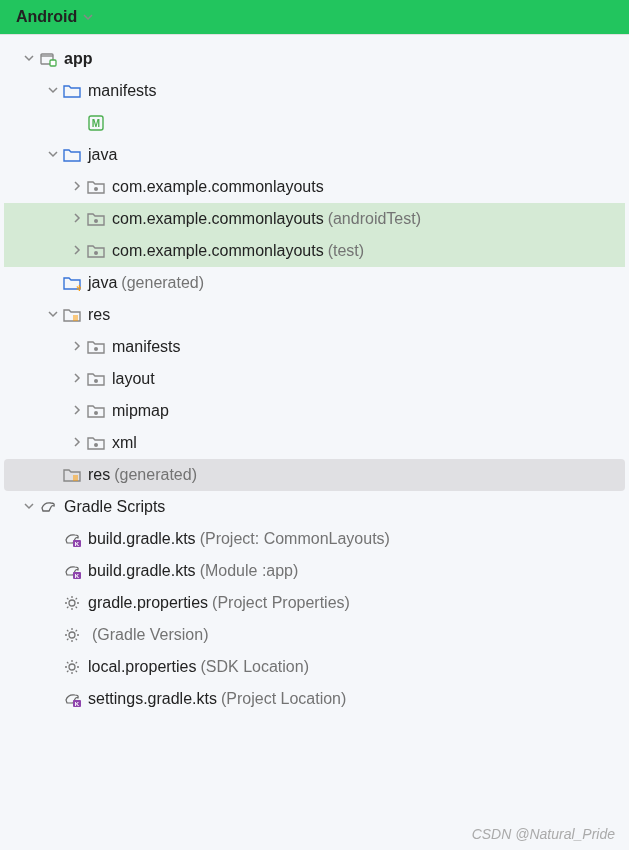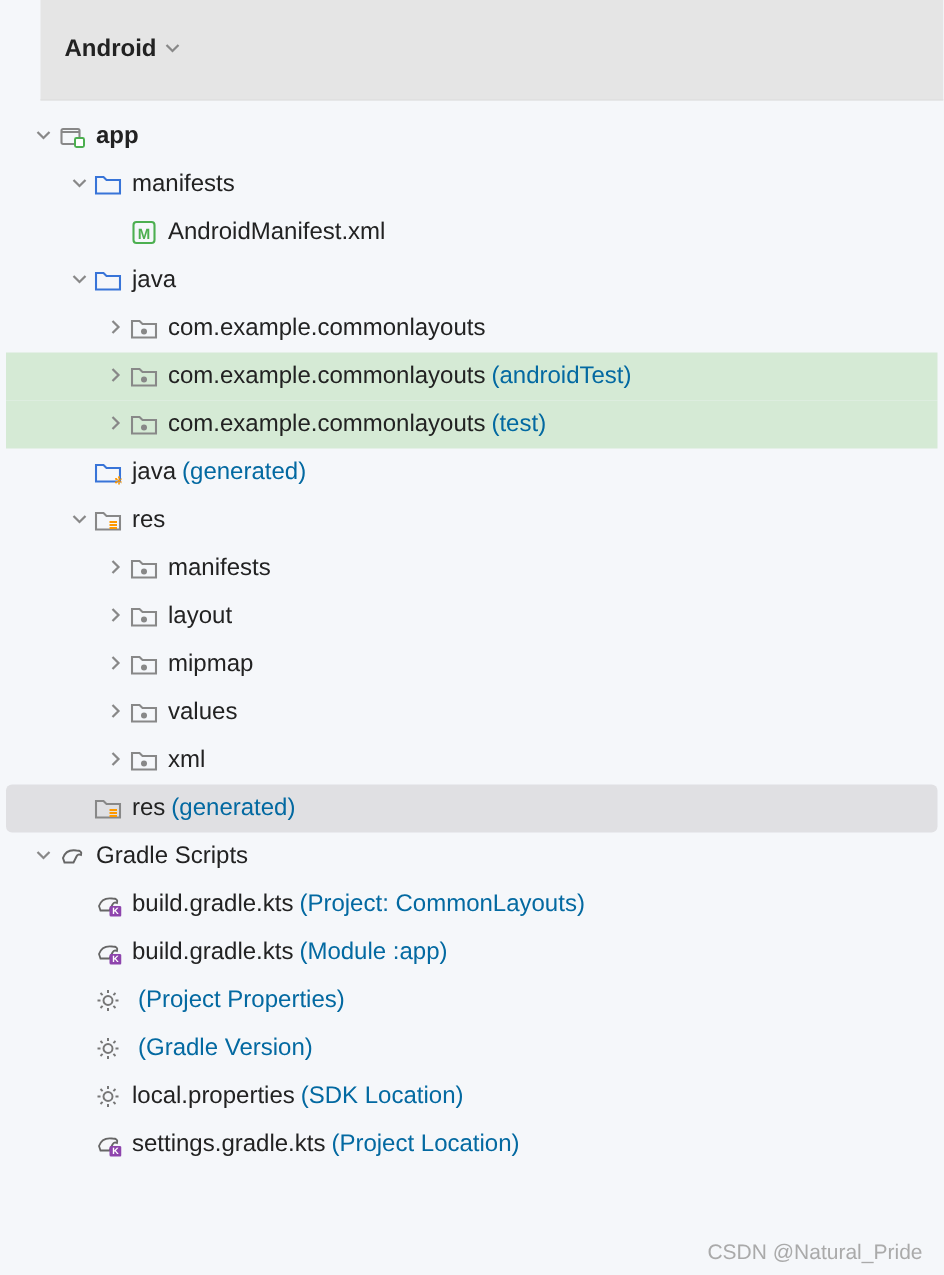--- a/index.html
+++ b/index.html
@@ -8,24 +8,23 @@
       font-size: 16px;
       background: #f5f7fa;
       width: 629px;
       height: 850px;
       overflow: hidden;
       color: #222;
     }
     .header {
       display: flex;
       align-items: center;
-      padding: 24px 16px;
+      padding: 8px 16px;
       border-bottom: 1px solid #e0e0e0;
-      background: #e5e5e5;
-      margin-left: 27px;
+      background: #22c55e;
     }
     .header-title {
       font-weight: 600;
     }
     .dropdown-chevron {
       margin-left: 6px;
       color: #888;
     }
     .tree {
       padding: 8px 4px;
@@ -63,27 +62,28 @@
       width: 20px;
       height: 20px;
       display: inline-flex;
       align-items: center;
       justify-content: center;
       margin-right: 6px;
       flex-shrink: 0;
     }
     .label { }
     .label-bold { font-weight: 700; text-align: center; }
-    .suffix { color: #0369a1; margin-left: 4px; }
+    .suffix { color: #737373; margin-left: 4px; }
     .watermark {
       position: absolute;
       bottom: 8px;
       right: 14px;
       color: #aaa;
       font-size: 14px;
+      font-style: italic;
     }
     body { position: relative; }
   </style>
 </head>
 <body>
 
 <div class="header">
   <span class="header-title">Android</span>
   <span class="dropdown-chevron">
     <svg width="10" height="10" viewBox="0 0 10 10">
@@ -128,21 +128,20 @@
 
   <div class="tree-row">
     <span class="indent i2"></span>
     <span class="chevron-spacer"></span>
     <span class="icon">
       <svg width="18" height="18" viewBox="0 0 18 18">
           <rect x="2" y="2" width="14" height="14" rx="2" fill="none" stroke="#4caf50" stroke-width="1.4"></rect>
           <text x="9" y="13" text-anchor="middle" font-size="10" fill="#4caf50" font-weight="bold" font-family="Arial">M</text>
         </svg>
     </span>
-    <span class="label">AndroidManifest.xml</span>
   </div>
 
   <div class="tree-row">
     <span class="indent i1"></span>
     <span class="chevron">
       <svg width="10" height="10" viewBox="0 0 10 10">
           <path d="M1 3 L5 7 L9 3" stroke="#888" stroke-width="1.5" fill="none"></path>
         </svg>
     </span>
     <span class="icon">
@@ -269,35 +268,20 @@
           <path d="M3 1 L7 5 L3 9" stroke="#888" stroke-width="1.5" fill="none"></path>
         </svg>
     </span>
     <span class="icon">
       <svg width="18" height="16" viewBox="0 0 18 16">
           <path d="M1 3 L6 3 L8 5 L17 5 L17 14 L1 14 Z" fill="none" stroke="#888" stroke-width="1.4"></path>
           <circle cx="9" cy="10" r="2" fill="#888"></circle>
         </svg>
     </span>
     <span class="label">mipmap</span>
-  </div>
-  <div class="tree-row">
-    <span class="indent i2"></span>
-    <span class="chevron">
-      <svg width="10" height="10" viewBox="0 0 10 10">
-          <path d="M3 1 L7 5 L3 9" stroke="#888" stroke-width="1.5" fill="none"></path>
-        </svg>
-    </span>
-    <span class="icon">
-      <svg width="18" height="16" viewBox="0 0 18 16">
-          <path d="M1 3 L6 3 L8 5 L17 5 L17 14 L1 14 Z" fill="none" stroke="#888" stroke-width="1.4"></path>
-          <circle cx="9" cy="10" r="2" fill="#888"></circle>
-        </svg>
-    </span>
-    <span class="label">values</span>
   </div>
   <div class="tree-row">
     <span class="indent i2"></span>
     <span class="chevron">
       <svg width="10" height="10" viewBox="0 0 10 10">
           <path d="M3 1 L7 5 L3 9" stroke="#888" stroke-width="1.5" fill="none"></path>
         </svg>
     </span>
     <span class="icon">
       <svg width="18" height="16" viewBox="0 0 18 16">
@@ -364,20 +348,21 @@
   </div>
   <div class="tree-row">
     <span class="indent i1"></span>
     <span class="chevron-spacer"></span>
     <span class="icon">
       <svg width="18" height="18" viewBox="0 0 18 18">
           <circle cx="9" cy="9" r="3" fill="none" stroke="#777" stroke-width="1.3"></circle>
           <path d="M9 2 v2 M9 14 v2 M2 9 h2 M14 9 h2 M4 4 l1.4 1.4 M12.6 12.6 l1.4 1.4 M4 14 l1.4 -1.4 M12.6 5.4 l1.4 -1.4" stroke="#777" stroke-width="1.3"></path>
         </svg>
     </span>
+    <span class="label">gradle.properties</span>
     <span class="suffix">(Project Properties)</span>
   </div>
   <div class="tree-row">
     <span class="indent i1"></span>
     <span class="chevron-spacer"></span>
     <span class="icon">
       <svg width="18" height="18" viewBox="0 0 18 18">
           <circle cx="9" cy="9" r="3" fill="none" stroke="#777" stroke-width="1.3"></circle>
           <path d="M9 2 v2 M9 14 v2 M2 9 h2 M14 9 h2 M4 4 l1.4 1.4 M12.6 12.6 l1.4 1.4 M4 14 l1.4 -1.4 M12.6 5.4 l1.4 -1.4" stroke="#777" stroke-width="1.3"></path>
         </svg>

